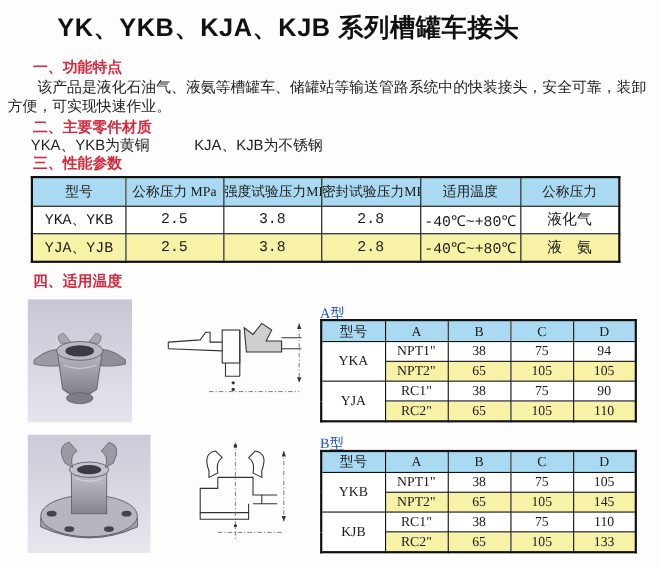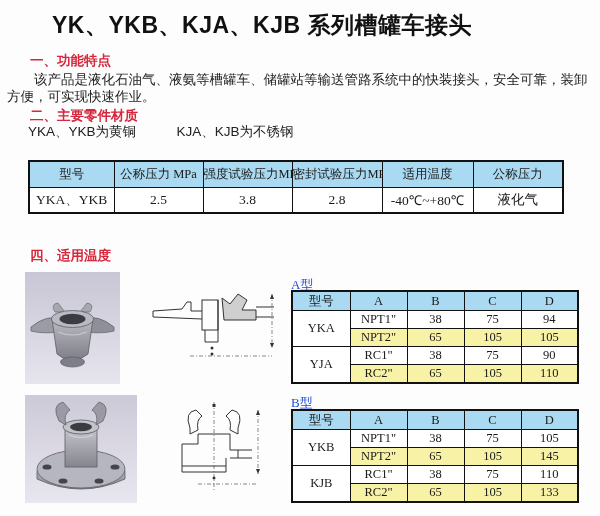--- a/index.html
+++ b/index.html
@@ -33,21 +33,21 @@
   .perf{
     position:absolute;left:28px;top:160px;width:534px;
     border:2px solid #111;
     font-family:"Liberation Serif",serif;
   }
   .perf th,.perf td{
     border:1px solid #111;text-align:center;vertical-align:middle;
     padding:0;overflow:hidden;white-space:nowrap;
   }
   .perf th{height:25px;font-size:12.5px;font-weight:normal;background:#aadaf2;}
-  .perf td{height:24px;font-size:13.5px;}
+  .perf td{height:24px;font-size:13.5px;font-family:Liberation Mono, monospace;}
   .row-yellow td{background:#f8f2a6;}
   .row-white td{background:#ffffff;}
   .dim{
     position:absolute;width:286px;
     border:2px solid #111;
     font-family:"Liberation Serif",serif;
   }
   .dim th,.dim td{
     border:1px solid #111;text-align:center;vertical-align:middle;
     padding:0;overflow:hidden;white-space:nowrap;
@@ -69,20 +69,21 @@
 <div class="page">
 
   <div class="title">YK、YKB、KJA、KJB 系列槽罐车接头</div>
 
   <div class="sec-head" style="top:52px;">一、功能特点</div>
   <div class="body-text" style="top:71px;">该产品是液化石油气、液氨等槽罐车、储罐站等输送管路系统中的快装接头，安全可靠，装卸方便，可实现快速作业。</div>
 
   <div class="sec-head" style="top:107px;">二、主要零件材质</div>
   <div class="materials">YKA、YKB为黄铜　　　KJA、KJB为不锈钢</div>
 
+  <div class="sec-head" style="top:140px;">三、性能参数</div>
 
   <table class="perf">
     <colgroup>
         <col style="width:85px">
         <col style="width:89px">
         <col style="width:89px">
         <col style="width:90px">
         <col style="width:91px">
         <col style="width:90px">
       </colgroup>
@@ -97,20 +98,28 @@
       </tr>
     </thead>
     <tbody>
       <tr class="row-white">
         <td>YKA、YKB</td>
         <td>2.5</td>
         <td>3.8</td>
         <td>2.8</td>
         <td>-40℃~+80℃</td>
         <td>液化气</td>
+      </tr>
+      <tr class="row-yellow">
+        <td>YJA、YJB</td>
+        <td>2.5</td>
+        <td>3.8</td>
+        <td>2.8</td>
+        <td>-40℃~+80℃</td>
+        <td>液　氨</td>
       </tr>
     </tbody>
   </table>
 
   <div class="sec-head" style="top:247px;">四、适用温度</div>
 
   <svg class="photo" style="left:25px;top:272px;" width="95" height="112" viewBox="0 0 95 112">
     <defs>
       <linearGradient id="bgA" x1="0" y1="0" x2="0" y2="1">
         <stop offset="0" stop-color="#c9c6d5"></stop>

